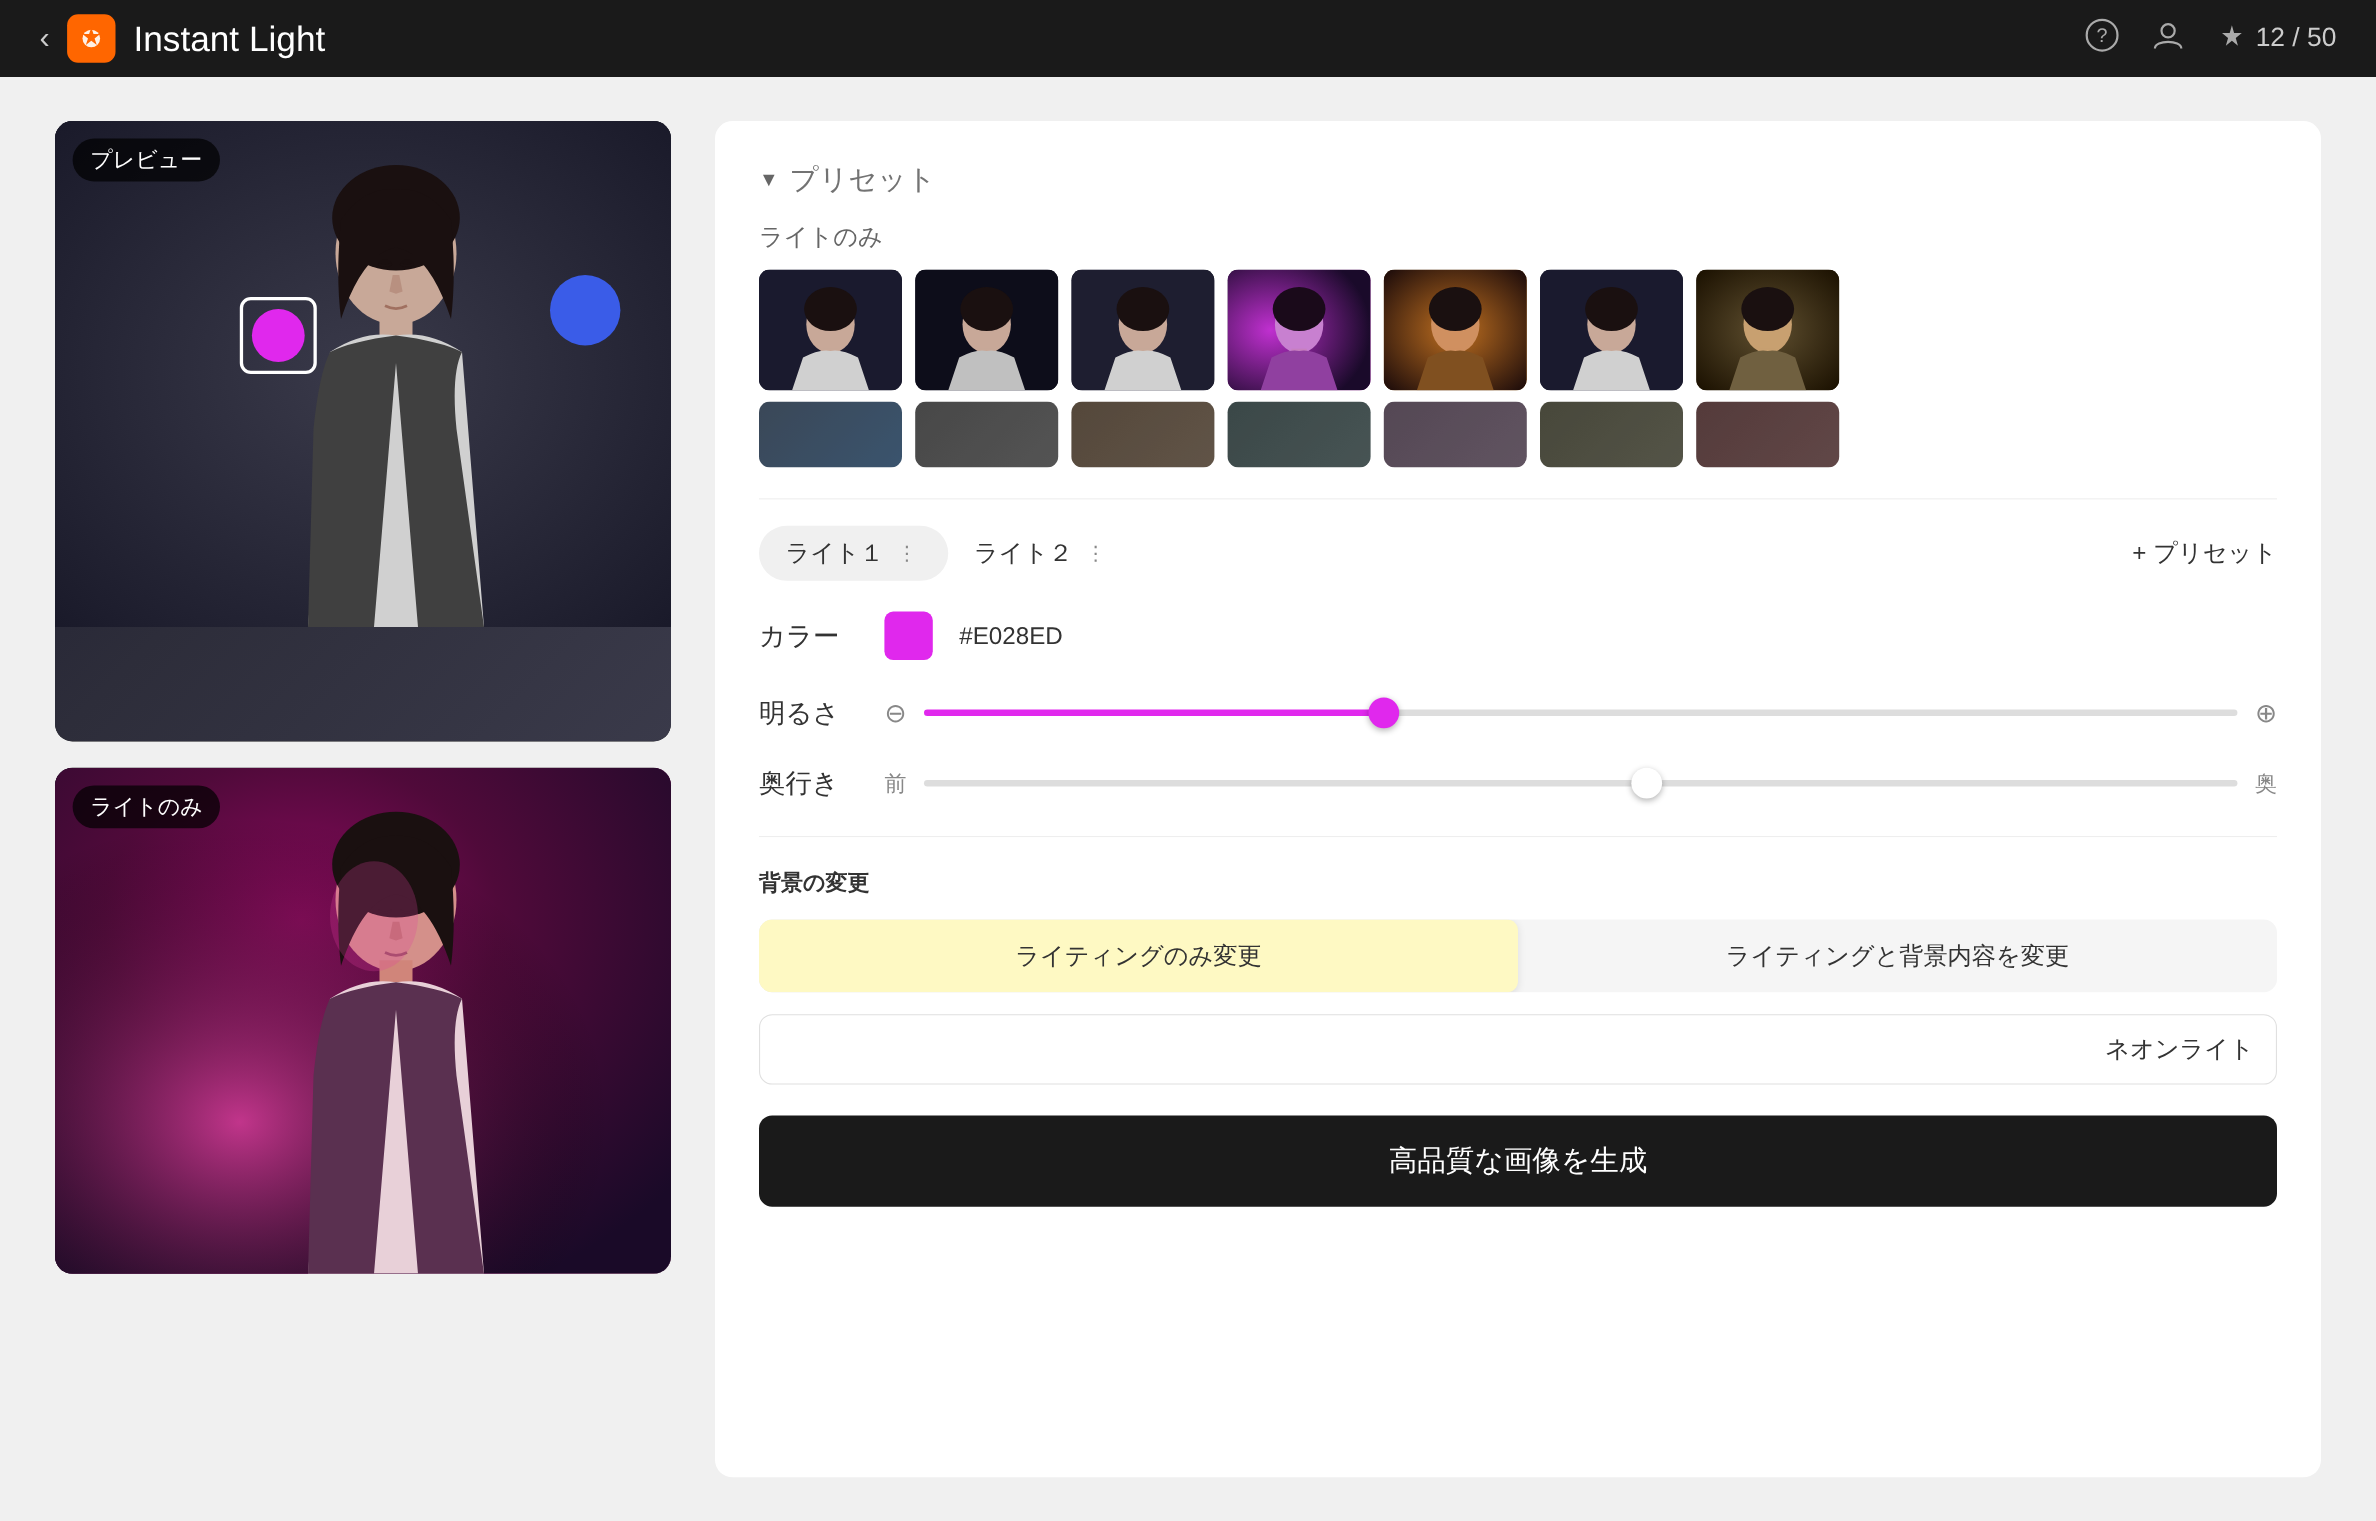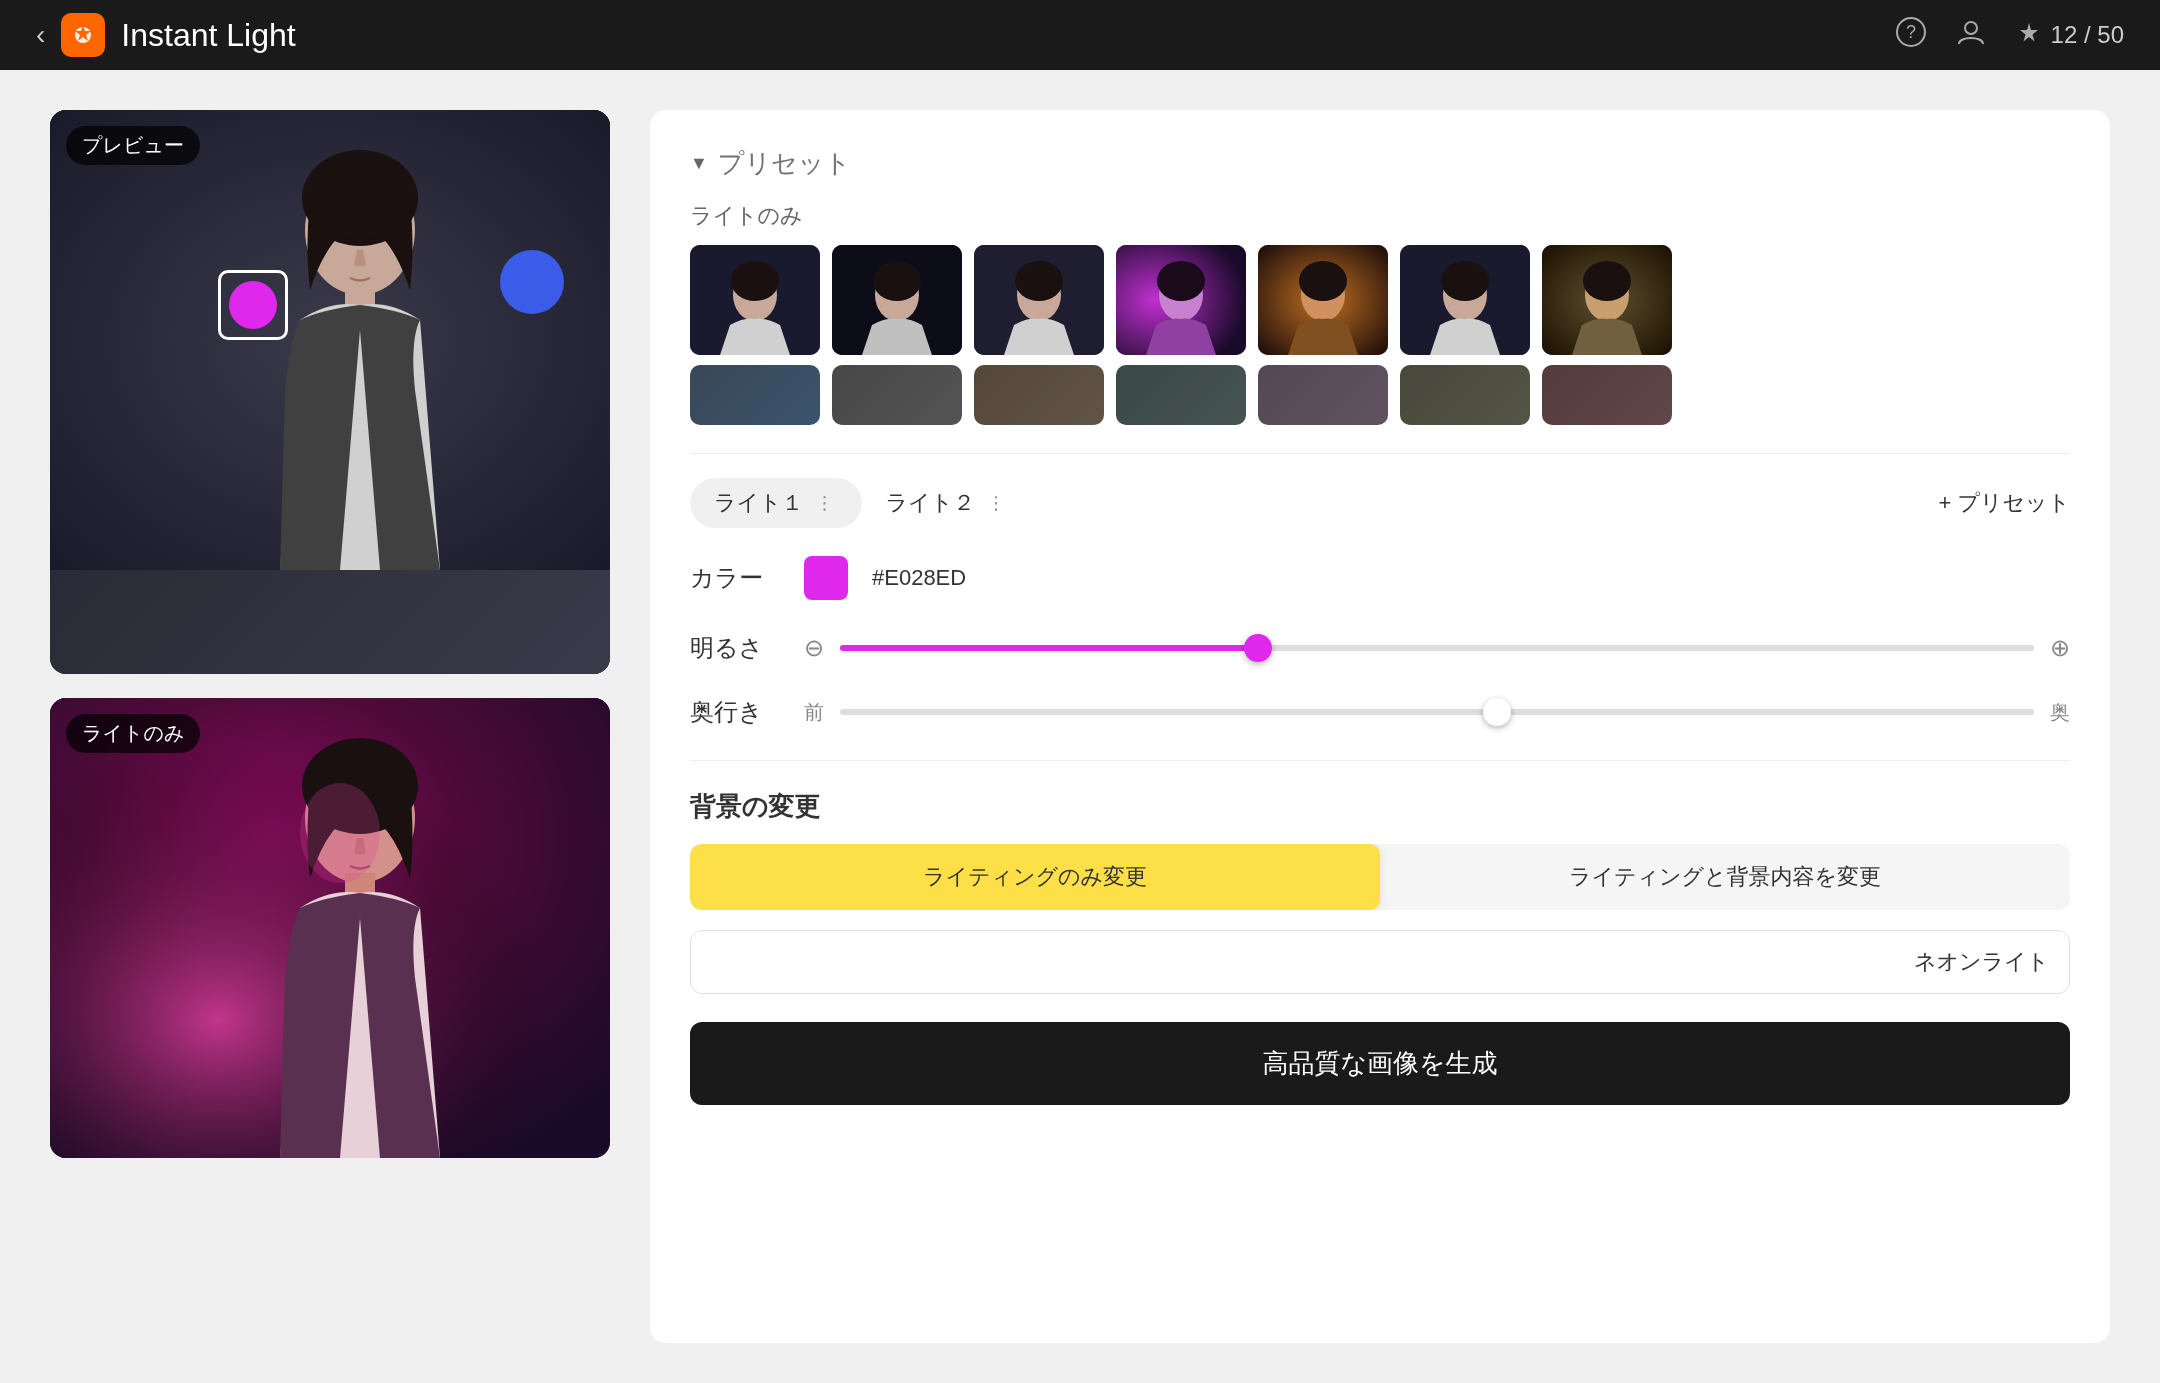--- a/index.html
+++ b/index.html
@@ -359,21 +359,21 @@
     }
 
     
     .bg-section {
       border-top: 1px solid #eee;
       padding-top: 28px;
       margin-top: 10px;
     }
 
     .bg-title {
-      font-size: 26px;
+      font-size: 20px;
       font-weight: 600;
       color: #333;
       margin-bottom: 20px;
     }
 
     .bg-toggle {
       display: flex;
       background: #f5f5f5;
       border-radius: 12px;
       overflow: hidden;
@@ -386,21 +386,21 @@
       text-align: center;
       font-size: 22px;
       cursor: pointer;
       border: none;
       background: none;
       color: #333;
       border-radius: 10px;
     }
 
     .bg-toggle-btn.active {
-      background: #fde047;
+      background: #fef9c3;
       box-shadow: 0 2px 8px rgba(0,0,0,0.1);
       font-weight: 500;
     }
 
     .bg-desc-input {
       width: 100%;
       padding: 18px 20px;
       border: 1px solid #e0e0e0;
       border-radius: 12px;
       font-size: 22px;

